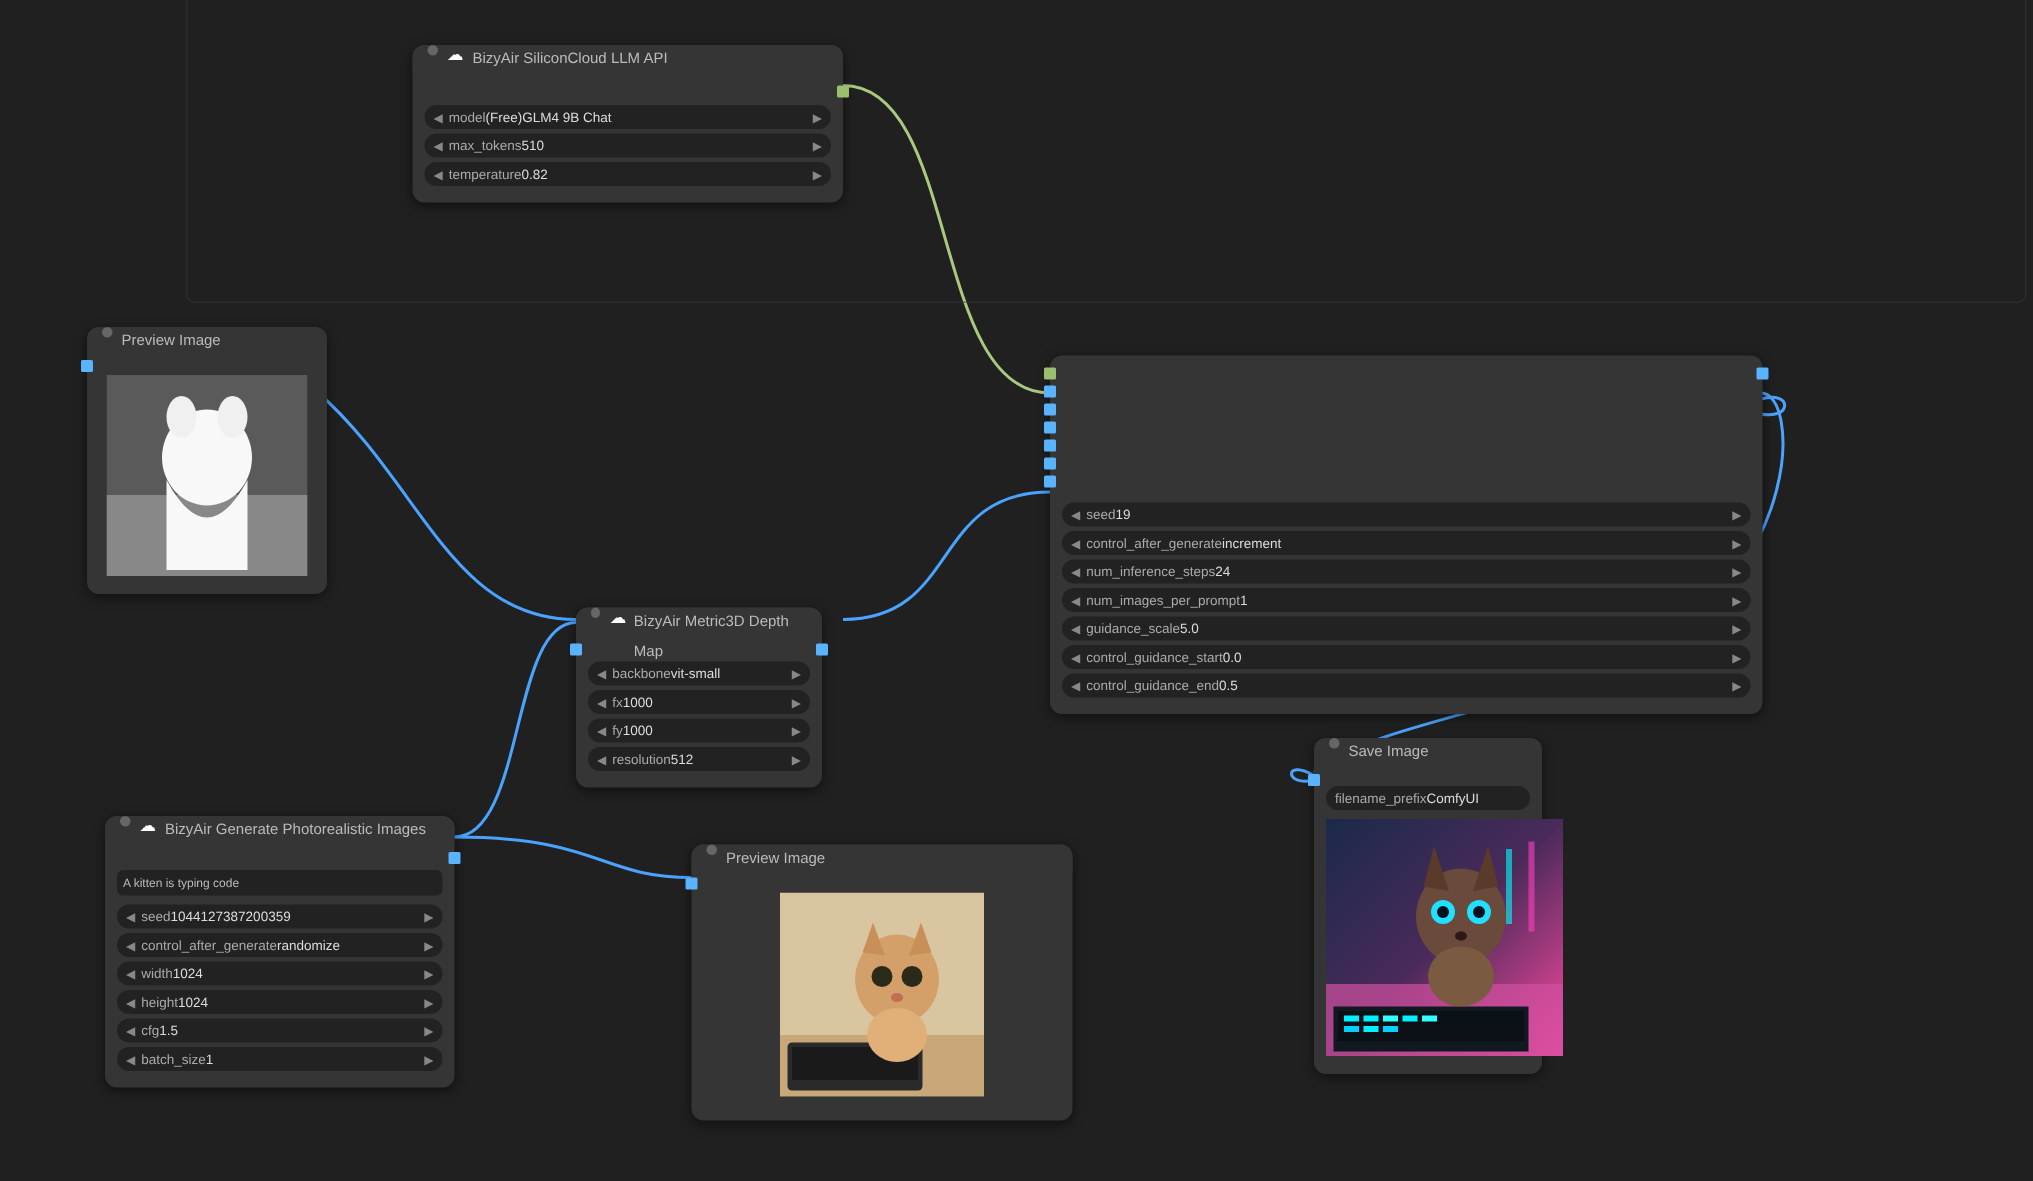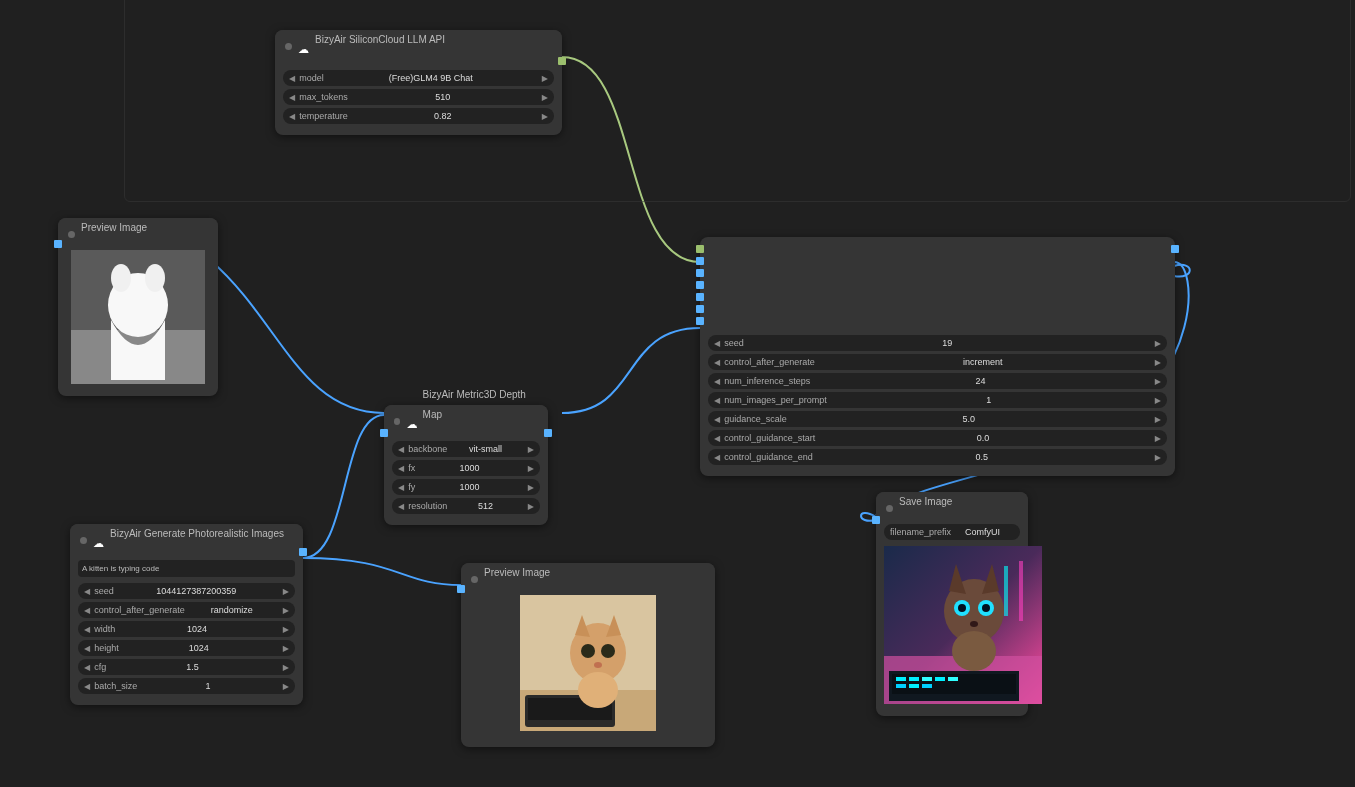--- a/index.html
+++ b/index.html
@@ -1,26 +1,26 @@
 <!DOCTYPE html>
 <html><head>
 <meta charset="utf-8">
 <style>
 html,body{margin:0;padding:0;width:1355px;height:787px;background:#202020;font-family:Arial,sans-serif;font-size:9px;color:#ccc;overflow:hidden;position:relative}
 .node{position:absolute;background:#353535;border-radius:8px;box-shadow:0 2px 8px rgba(0,0,0,0.5)}
-.node-title{height:20px;line-height:20px;padding:0 10px;background:#353535;border-radius:8px 8px 0 0;display:flex;align-items:flex-end;gap:6px;font-size:10px;color:#bbb}
+.node-title{height:20px;line-height:20px;padding:0 10px;background:#353535;border-radius:8px 8px 0 0;display:flex;align-items:flex-start;gap:6px;font-size:10px;color:#bbb}
 .node-title .dot{width:7px;height:7px;border-radius:50%;background:#666}
 .cloud-icon{width:11px;height:8px;display:inline-block;position:relative}
 .cloud-icon::before{content:'☁';font-size:11px;color:#fff;position:absolute;top:-3px;left:0}
 .node-body{padding:6px 8px 8px}
 .widget{display:flex;align-items:center;background:#222;border-radius:10px;height:16px;padding:0 6px;margin-bottom:3px;font-size:9px;color:#aaa}
 .widget .arr-l{margin-right:4px;color:#888;font-size:8px}
 .widget .arr-r{margin-left:4px;color:#888;font-size:8px}
 .widget .label{flex:0 0 auto}
-.widget .val{flex:1;text-align:center;color:#ddd}
+.widget .val{flex:1;text-align:left;color:#ddd}
 .textarea{background:#222;border-radius:4px;padding:4px 6px;margin-bottom:6px;font-size:8px;line-height:11px;color:#bbb;white-space:pre-wrap;word-break:break-all}
 .preview-img{display:block;margin:6px auto 4px}
 svg.wires{position:absolute;top:0;left:0;width:1355px;height:787px;pointer-events:none}
 .port{position:absolute;width:8px;height:8px;border-radius:1px}
 </style>
 </head>
 <body>
 
 <svg class="wires">
 
@@ -119,21 +119,21 @@
         <span class="arr-l">◀</span>
         <span class="label">resolution</span>
         <span class="val">512</span>
         <span class="arr-r">▶</span>
       </div>
   </div>
   <div class="port" style="left:-4px;top:24px;background:#59b3ff"></div>
   <div class="port" style="right:-4px;top:24px;background:#59b3ff"></div>
 </div>
 
-<div class="node" style="left:70px;top:524px;width:233px">
+<div class="node" style="left:70px;top:544px;width:233px">
   <div class="node-title">
     <span class="dot"></span>
     <span class="cloud-icon"></span>
     <span>BizyAir Generate Photorealistic Images</span>
   </div>
   <div class="node-body">
     <div style="height:10px"></div>
     <div class="textarea" style="height:11px;padding:3px 4px">A kitten is typing code</div>
     <div class="widget">
         <span class="arr-l">◀</span>

